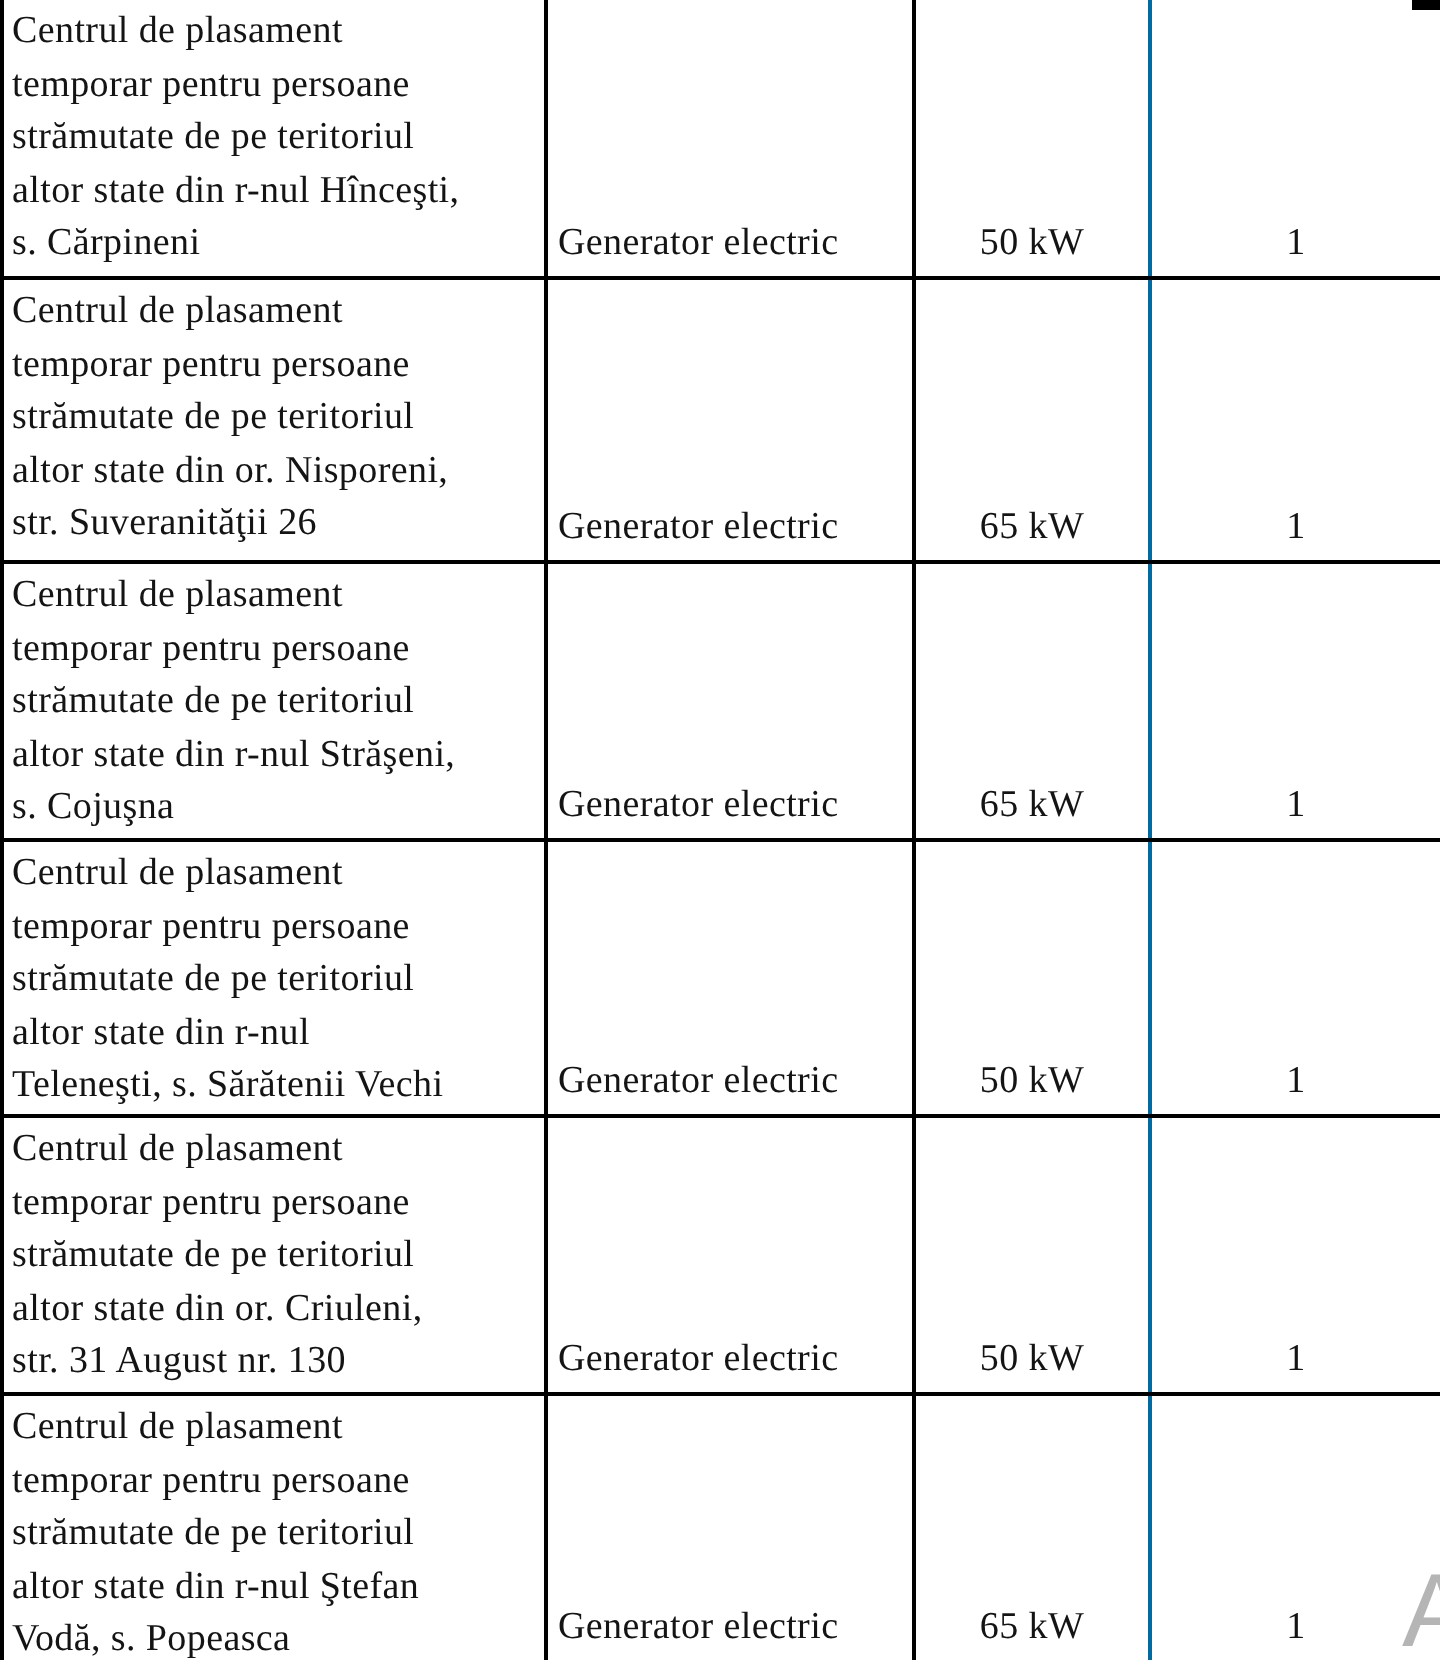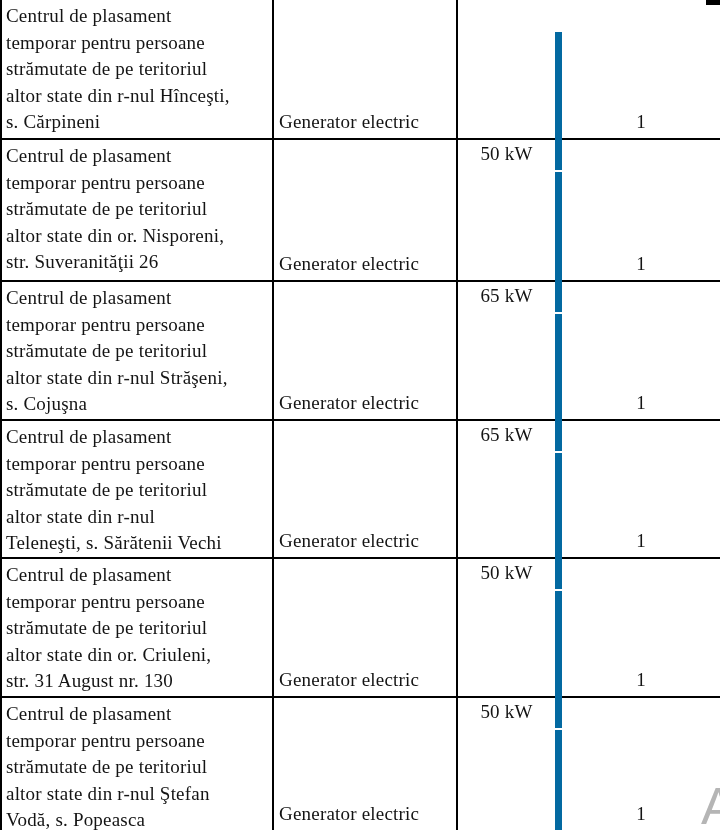--- a/index.html
+++ b/index.html
@@ -45,27 +45,26 @@
     white-space: pre-line;
   }
   .c-equipment {
     width: 184px;
     border-right: 2px solid #000;
     display: flex;
     align-items: flex-end;
     padding: 0 0 3px 5px;
   }
   .c-power {
-    width: 104px;
-    border-right: 7px solid #0369a1;
+    width: 118px;
+    border-right: 2px solid #0369a1;
     display: flex;
     align-items: flex-end;
     justify-content: center;
     padding-bottom: 3px;
-    margin-top: 32px;
   }
   .c-qty {
     flex: 1;
     display: flex;
     align-items: flex-end;
     justify-content: center;
     padding-bottom: 3px;
   }
   .scan-fragment {
     position: absolute;

